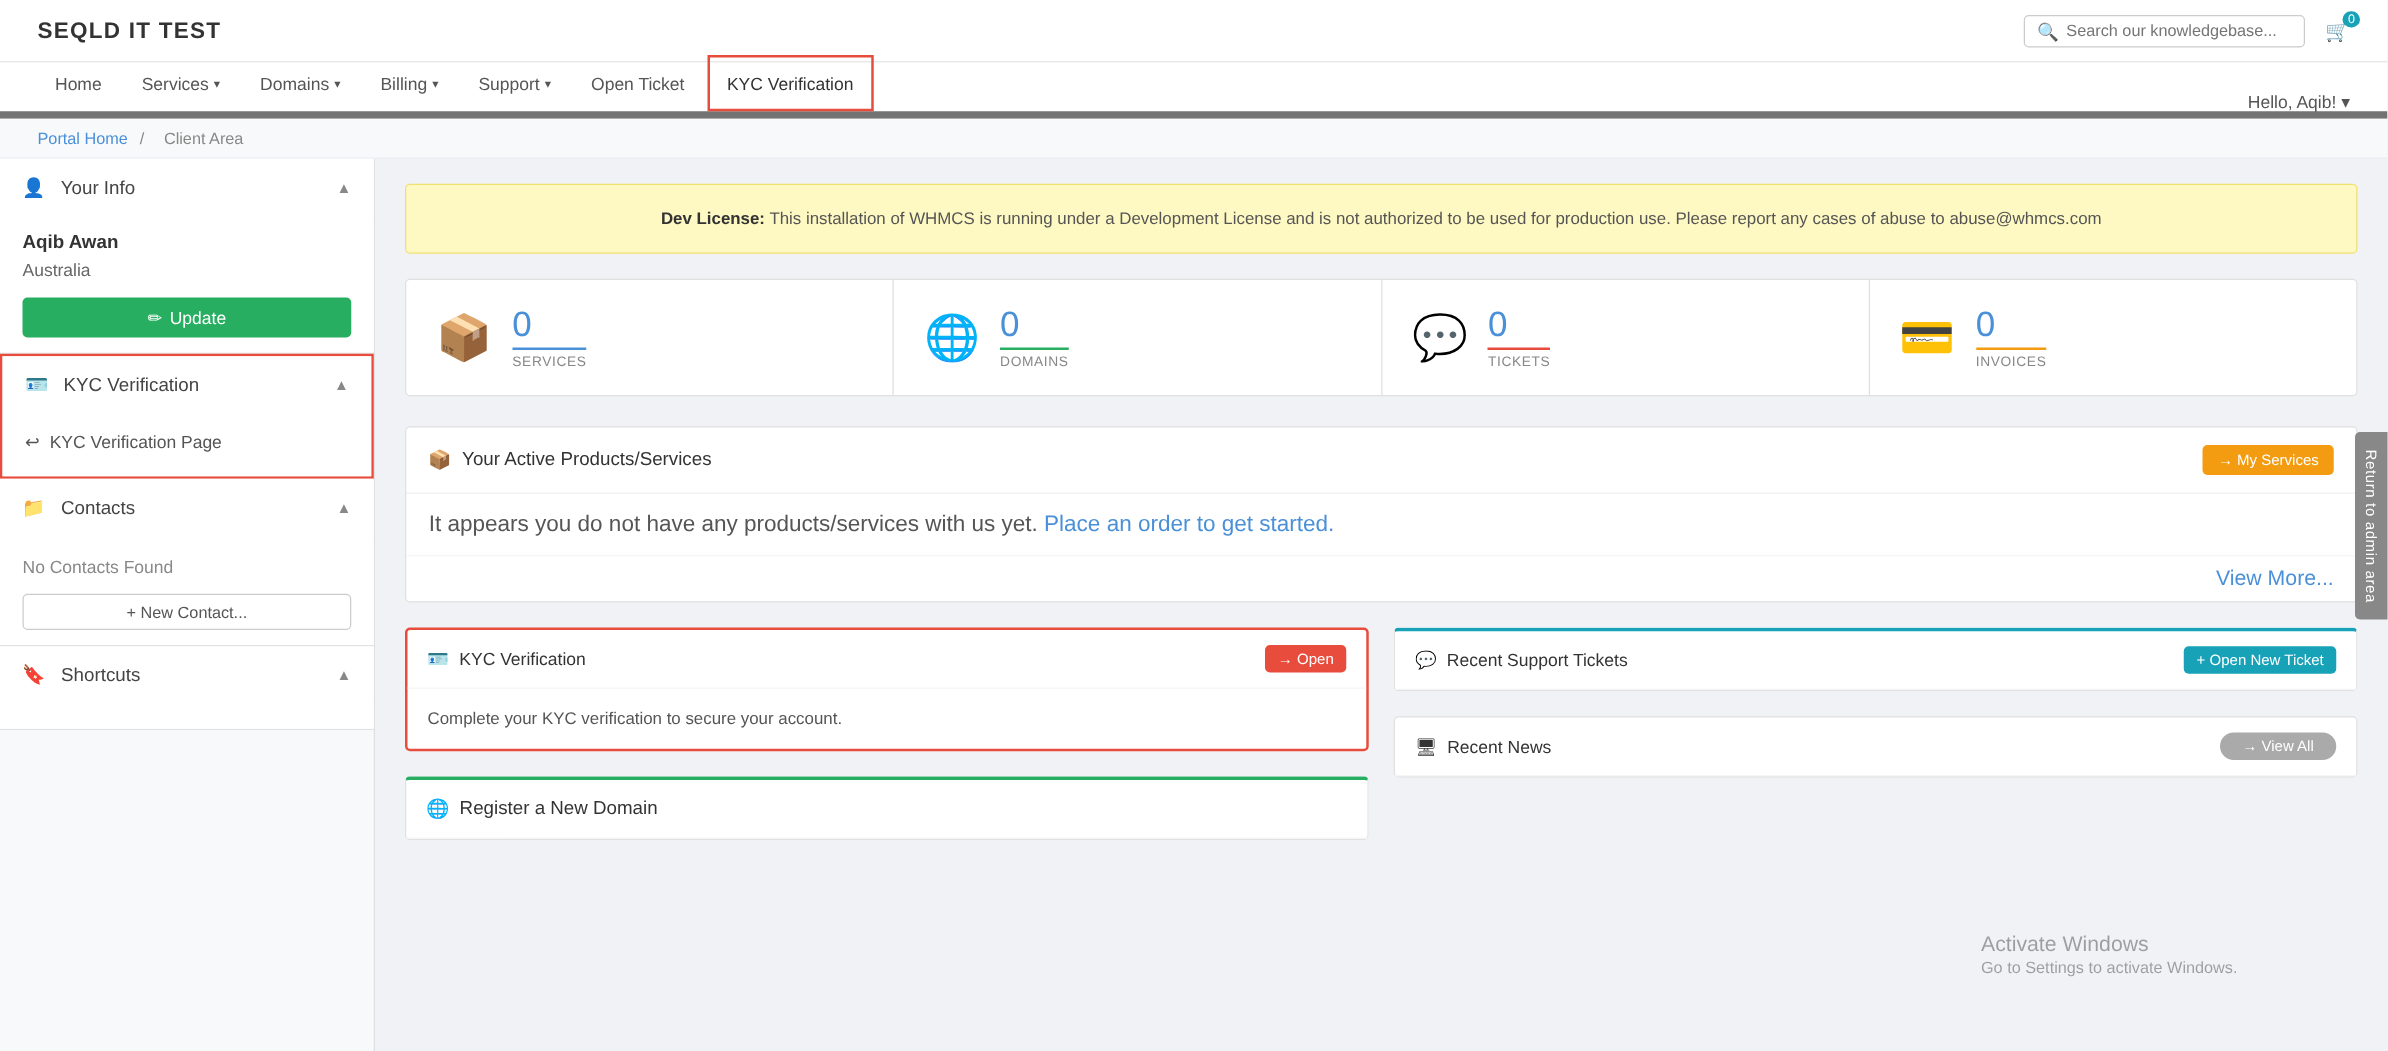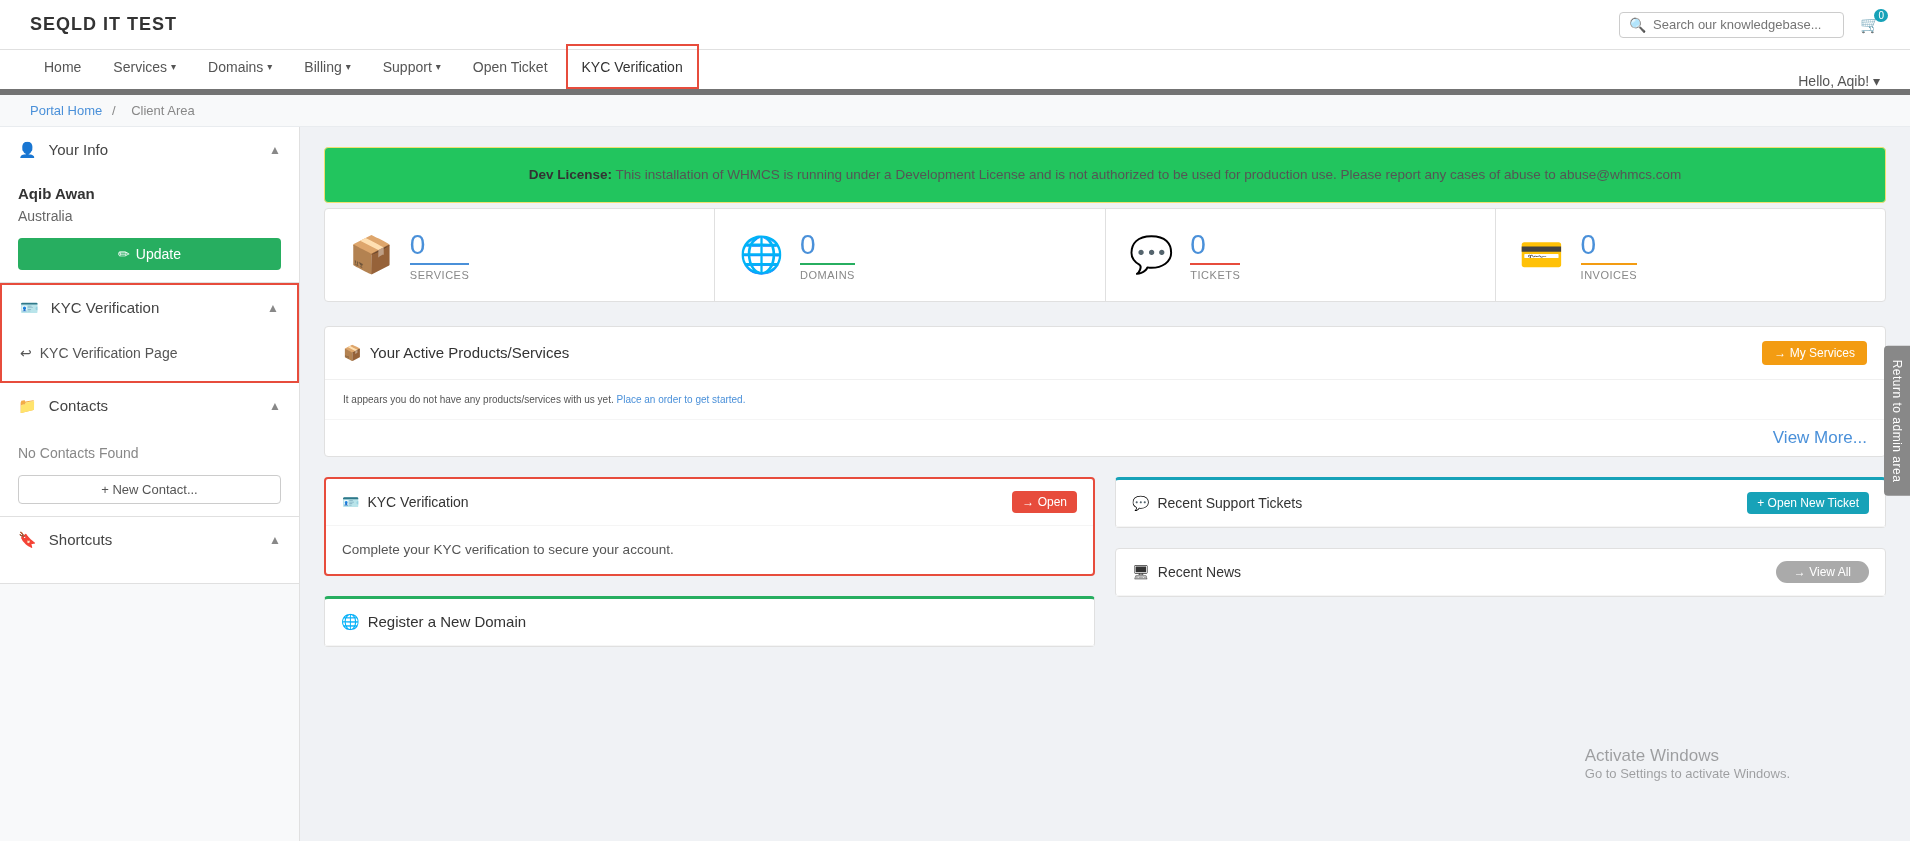--- a/index.html
+++ b/index.html
@@ -49,21 +49,21 @@
     .contacts-section { }
     .no-contacts { color: #888; font-size: 14px; padding: 4px 0; }
     .new-contact-btn { border: 1px solid #ccc; background: #fff; border-radius: 4px; padding: 6px 16px; font-size: 13px; cursor: pointer; color: #555; margin-top: 10px; width: 100%; }
 
     .shortcuts-section .sidebar-section-body { padding: 10px 18px; }
 
     
     .content { flex: 1; padding: 20px 24px; }
 
     
-    .dev-notice { background: #22c55e; border: 1px solid #f0e070; border-radius: 4px; padding: 16px 24px; margin-bottom: 5px; text-align: center; font-size: 13.5px; color: #555; line-height: 1.6; }
+    .dev-notice { background: #fef9c3; border: 1px solid #f0e070; border-radius: 4px; padding: 16px 24px; margin-bottom: 20px; text-align: center; font-size: 13.5px; color: #555; line-height: 1.6; }
     .dev-notice strong { color: #333; }
 
     
     .stats-row { display: flex; gap: 0; margin-bottom: 24px; background: #fff; border: 1px solid #e0e0e0; border-radius: 4px; overflow: hidden; }
     .stat-item { flex: 1; padding: 20px 24px; display: flex; align-items: center; gap: 16px; border-right: 1px solid #e0e0e0; }
     .stat-item:last-child { border-right: none; }
     .stat-icon { font-size: 36px; color: #bbb; }
     .stat-content { }
     .stat-number { font-size: 28px; font-weight: 300; color: #4a90d9; }
     .stat-label { font-size: 11px; color: #888; text-transform: uppercase; letter-spacing: 0.5px; margin-top: 2px; border-top: 2px solid #eee; padding-top: 4px; }
@@ -71,21 +71,21 @@
     .stat-label.green { border-color: #27ae60; }
     .stat-label.red { border-color: #e74c3c; }
     .stat-label.orange { border-color: #f39c12; }
 
     
     .section-card { background: #fff; border: 1px solid #e0e0e0; border-radius: 4px; margin-bottom: 20px; }
     .section-card-header { display: flex; align-items: center; justify-content: space-between; padding: 14px 18px; border-bottom: 1px solid #f0f0f0; }
     .section-card-title { font-size: 15px; font-weight: 500; color: #333; display: flex; align-items: center; gap: 8px; }
     .my-services-btn { background: #f39c12; color: #fff; border: none; border-radius: 4px; padding: 5px 12px; font-size: 12px; cursor: pointer; display: flex; align-items: center; gap: 4px; }
     .section-card-body { padding: 14px 18px; }
-    .section-card-body p { font-size: 10px; color: #555; }
+    .section-card-body p { font-size: 18px; color: #555; }
     .section-card-body a { color: #4a90d9; text-decoration: none; }
     .view-more { text-align: right; padding: 8px 18px; font-size: 17px; color: #4a90d9; cursor: pointer; border-top: 1px solid #f5f5f5; }
 
     
     .two-col { display: flex; gap: 20px; }
     .two-col .col { flex: 1; }
 
     
     .kyc-card { border: 2px solid #e74c3c; border-radius: 4px; background: #fff; margin-bottom: 20px; }
     .kyc-card-header { display: flex; align-items: center; justify-content: space-between; padding: 12px 16px; border-bottom: 1px solid #f5f5f5; }

